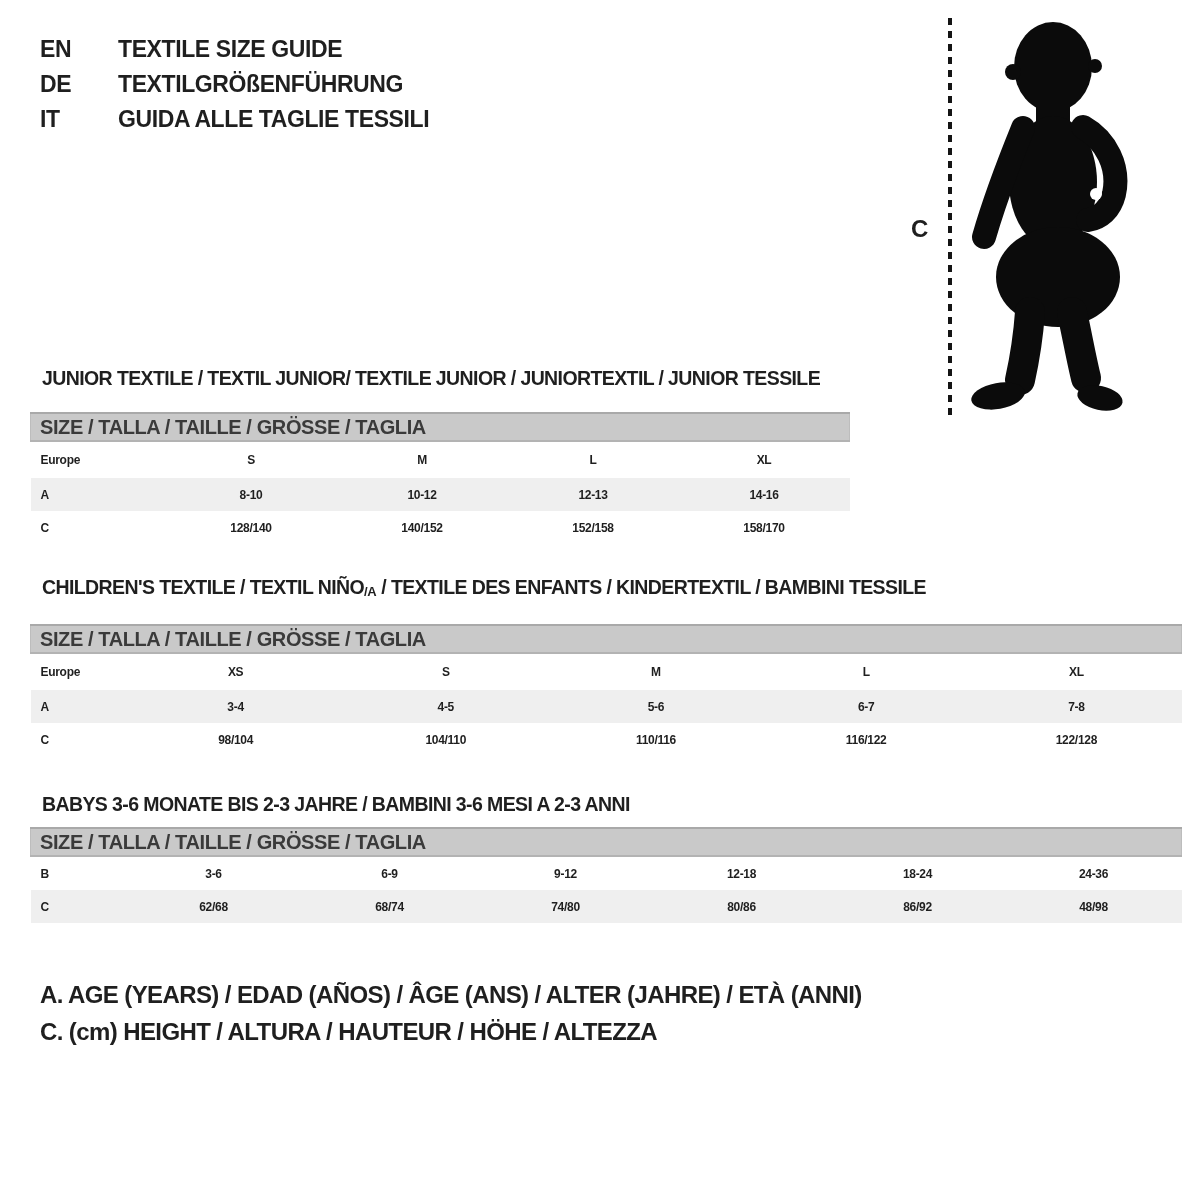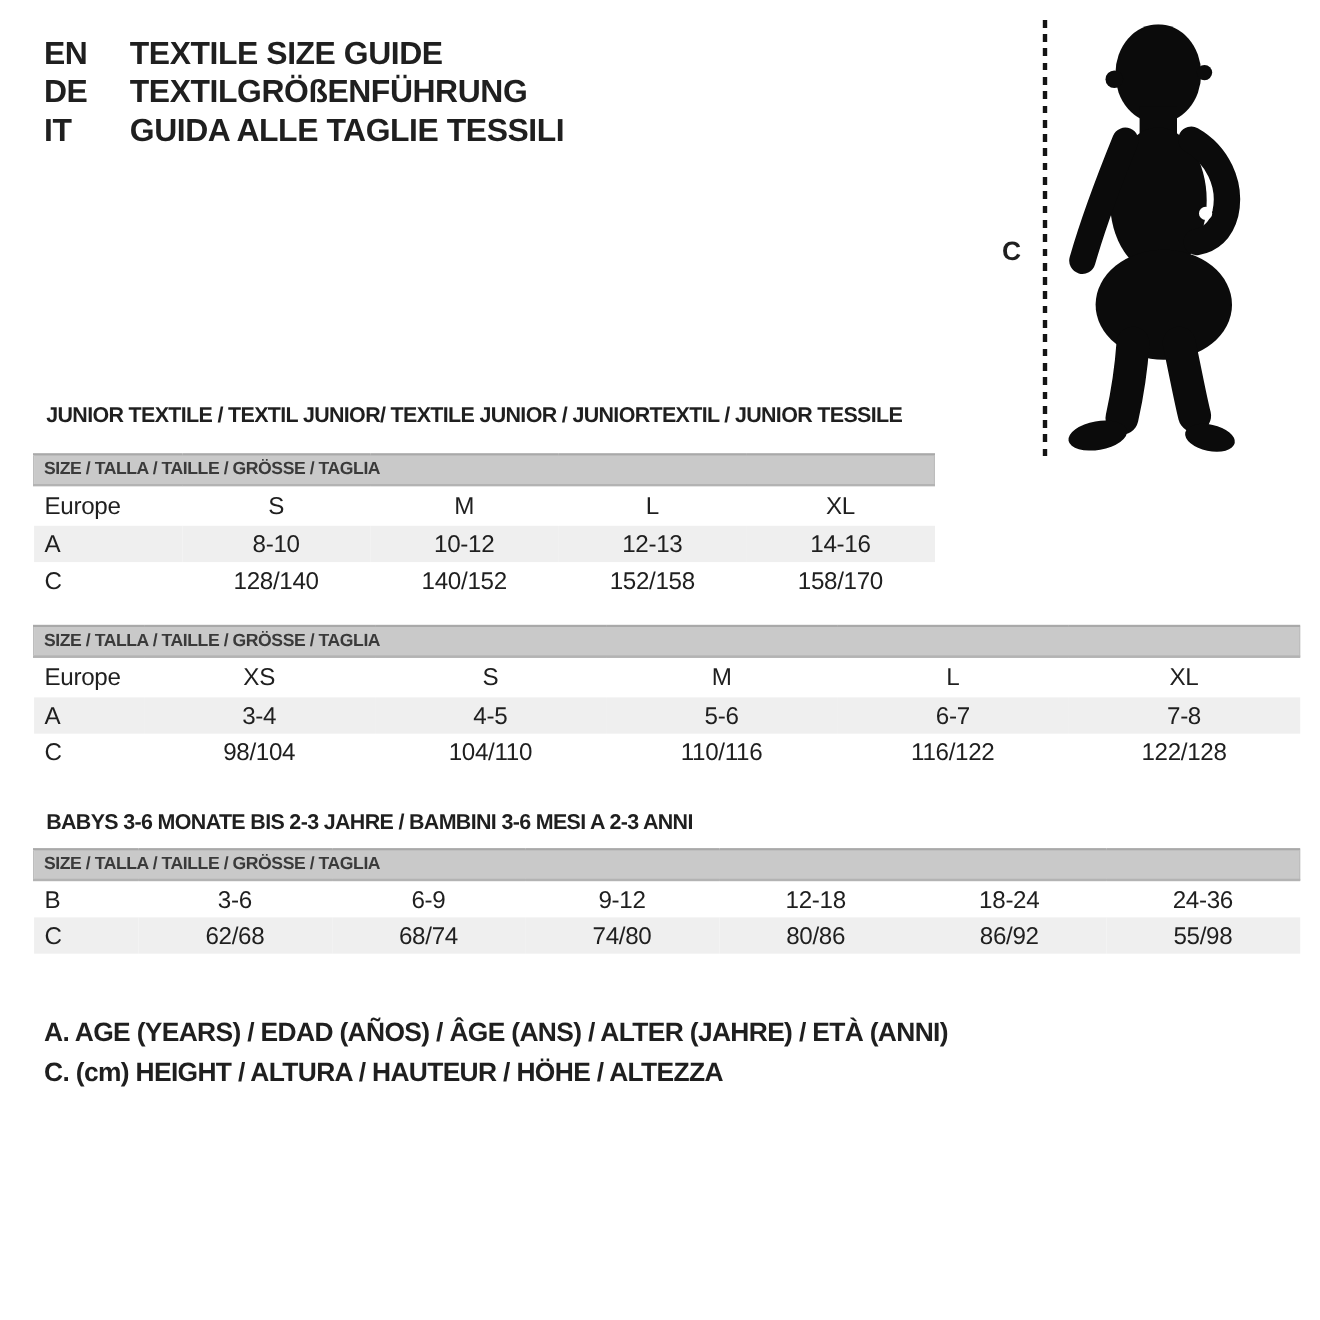--- a/index.html
+++ b/index.html
@@ -10,21 +10,21 @@
     font-family:"Liberation Sans", sans-serif;
     font-weight:700;
     position:relative;
     box-sizing:border-box;
     padding:32px 0 0 30px;
     overflow:hidden;
   }
 
   
   .lang-list { margin-left:10px; }
-  .lang-row { display:flex; font-size:29px; line-height:35px; letter-spacing:-0.4px; }
+  .lang-row { display:flex; font-size:23px; line-height:35px; letter-spacing:-0.4px; }
   .lang-code { width:78px; flex:0 0 78px; }
 
   
   .figure { position:absolute; top:0; left:0; width:0; height:0; }
   .dash-line {
     position:absolute; left:948px; top:18px; width:4px; height:400px;
     background:repeating-linear-gradient(to bottom,#141414 0 7px, transparent 7px 13px);
   }
   .c-label { position:absolute; left:911px; top:215px; font-size:24px; }
   .toddler { position:absolute; left:968px; top:22px; }
@@ -41,30 +41,30 @@
 
   
   table.size-table { border-collapse:collapse; table-layout:fixed; margin-top:24px; }
   table.t1 { width:820px; }
   table.t2, table.t3 { width:1152px; }
   #sec-babies table.size-table { margin-top:5px; }
 
   th.bar {
     background:#c9c9c9;
     color:#3a3a3a;
-    font-size:16px; font-weight:700; letter-spacing:-0.4px;
+    font-size:20px; font-weight:700; letter-spacing:-0.4px;
     text-align:left; padding:0 0 0 9px;
     height:28px; box-sizing:border-box; line-height:24px;
     border-top:2px solid #a9a9a9;
     border-bottom:2px solid #b3b3b3;
     border-left:1px solid #bdbdbd;
     border-right:1px solid #bdbdbd;
   }
   td {
-    font-size:22px; font-weight:400; letter-spacing:-0.3px;
+    font-size:12px; font-weight:700; letter-spacing:-0.3px;
     text-align:center; padding:0; height:33px; vertical-align:middle;
   }
   tr.row-first td { height:36px; }
   tr.stripe { background:#efefef; }
   td.lbl { text-align:left; padding-left:10px; }
   col.c-lbl-1 { width:135px; }
   col.c-lbl-2 { width:100px; }
   col.c-lbl-3 { width:95px; }
 
   
@@ -146,20 +146,21 @@
         <td>128/140</td>
         <td>140/152</td>
         <td>152/158</td>
         <td>158/170</td>
       </tr>
     </tbody>
   </table>
 </div>
 
 <div id="sec-children">
+  <h2 class="section-title"><span>CHILDREN'S TEXTILE / TEXTIL NIÑO</span><span class="sub-size">/A</span><span> / TEXTILE DES ENFANTS / KINDERTEXTIL / BAMBINI TESSILE</span></h2>
   <table class="size-table t2">
     <colgroup>
         <col class="c-lbl-2">
         <col>
         <col>
         <col>
         <col>
         <col>
       </colgroup>
     <thead>
@@ -225,21 +226,21 @@
         <td>18-24</td>
         <td>24-36</td>
       </tr>
       <tr class="stripe">
         <td class="lbl">C</td>
         <td>62/68</td>
         <td>68/74</td>
         <td>74/80</td>
         <td>80/86</td>
         <td>86/92</td>
-        <td>55/98</td>
+        <td>48/98</td>
       </tr>
     </tbody>
   </table>
 </div>
 
 <div class="legend">
   <div class="legend-line">A. AGE (YEARS) / EDAD (AÑOS) / ÂGE (ANS) / ALTER (JAHRE) / ETÀ (ANNI)</div>
   <div class="legend-line">C. (cm) HEIGHT / ALTURA / HAUTEUR / HÖHE / ALTEZZA</div>
 </div>
 

